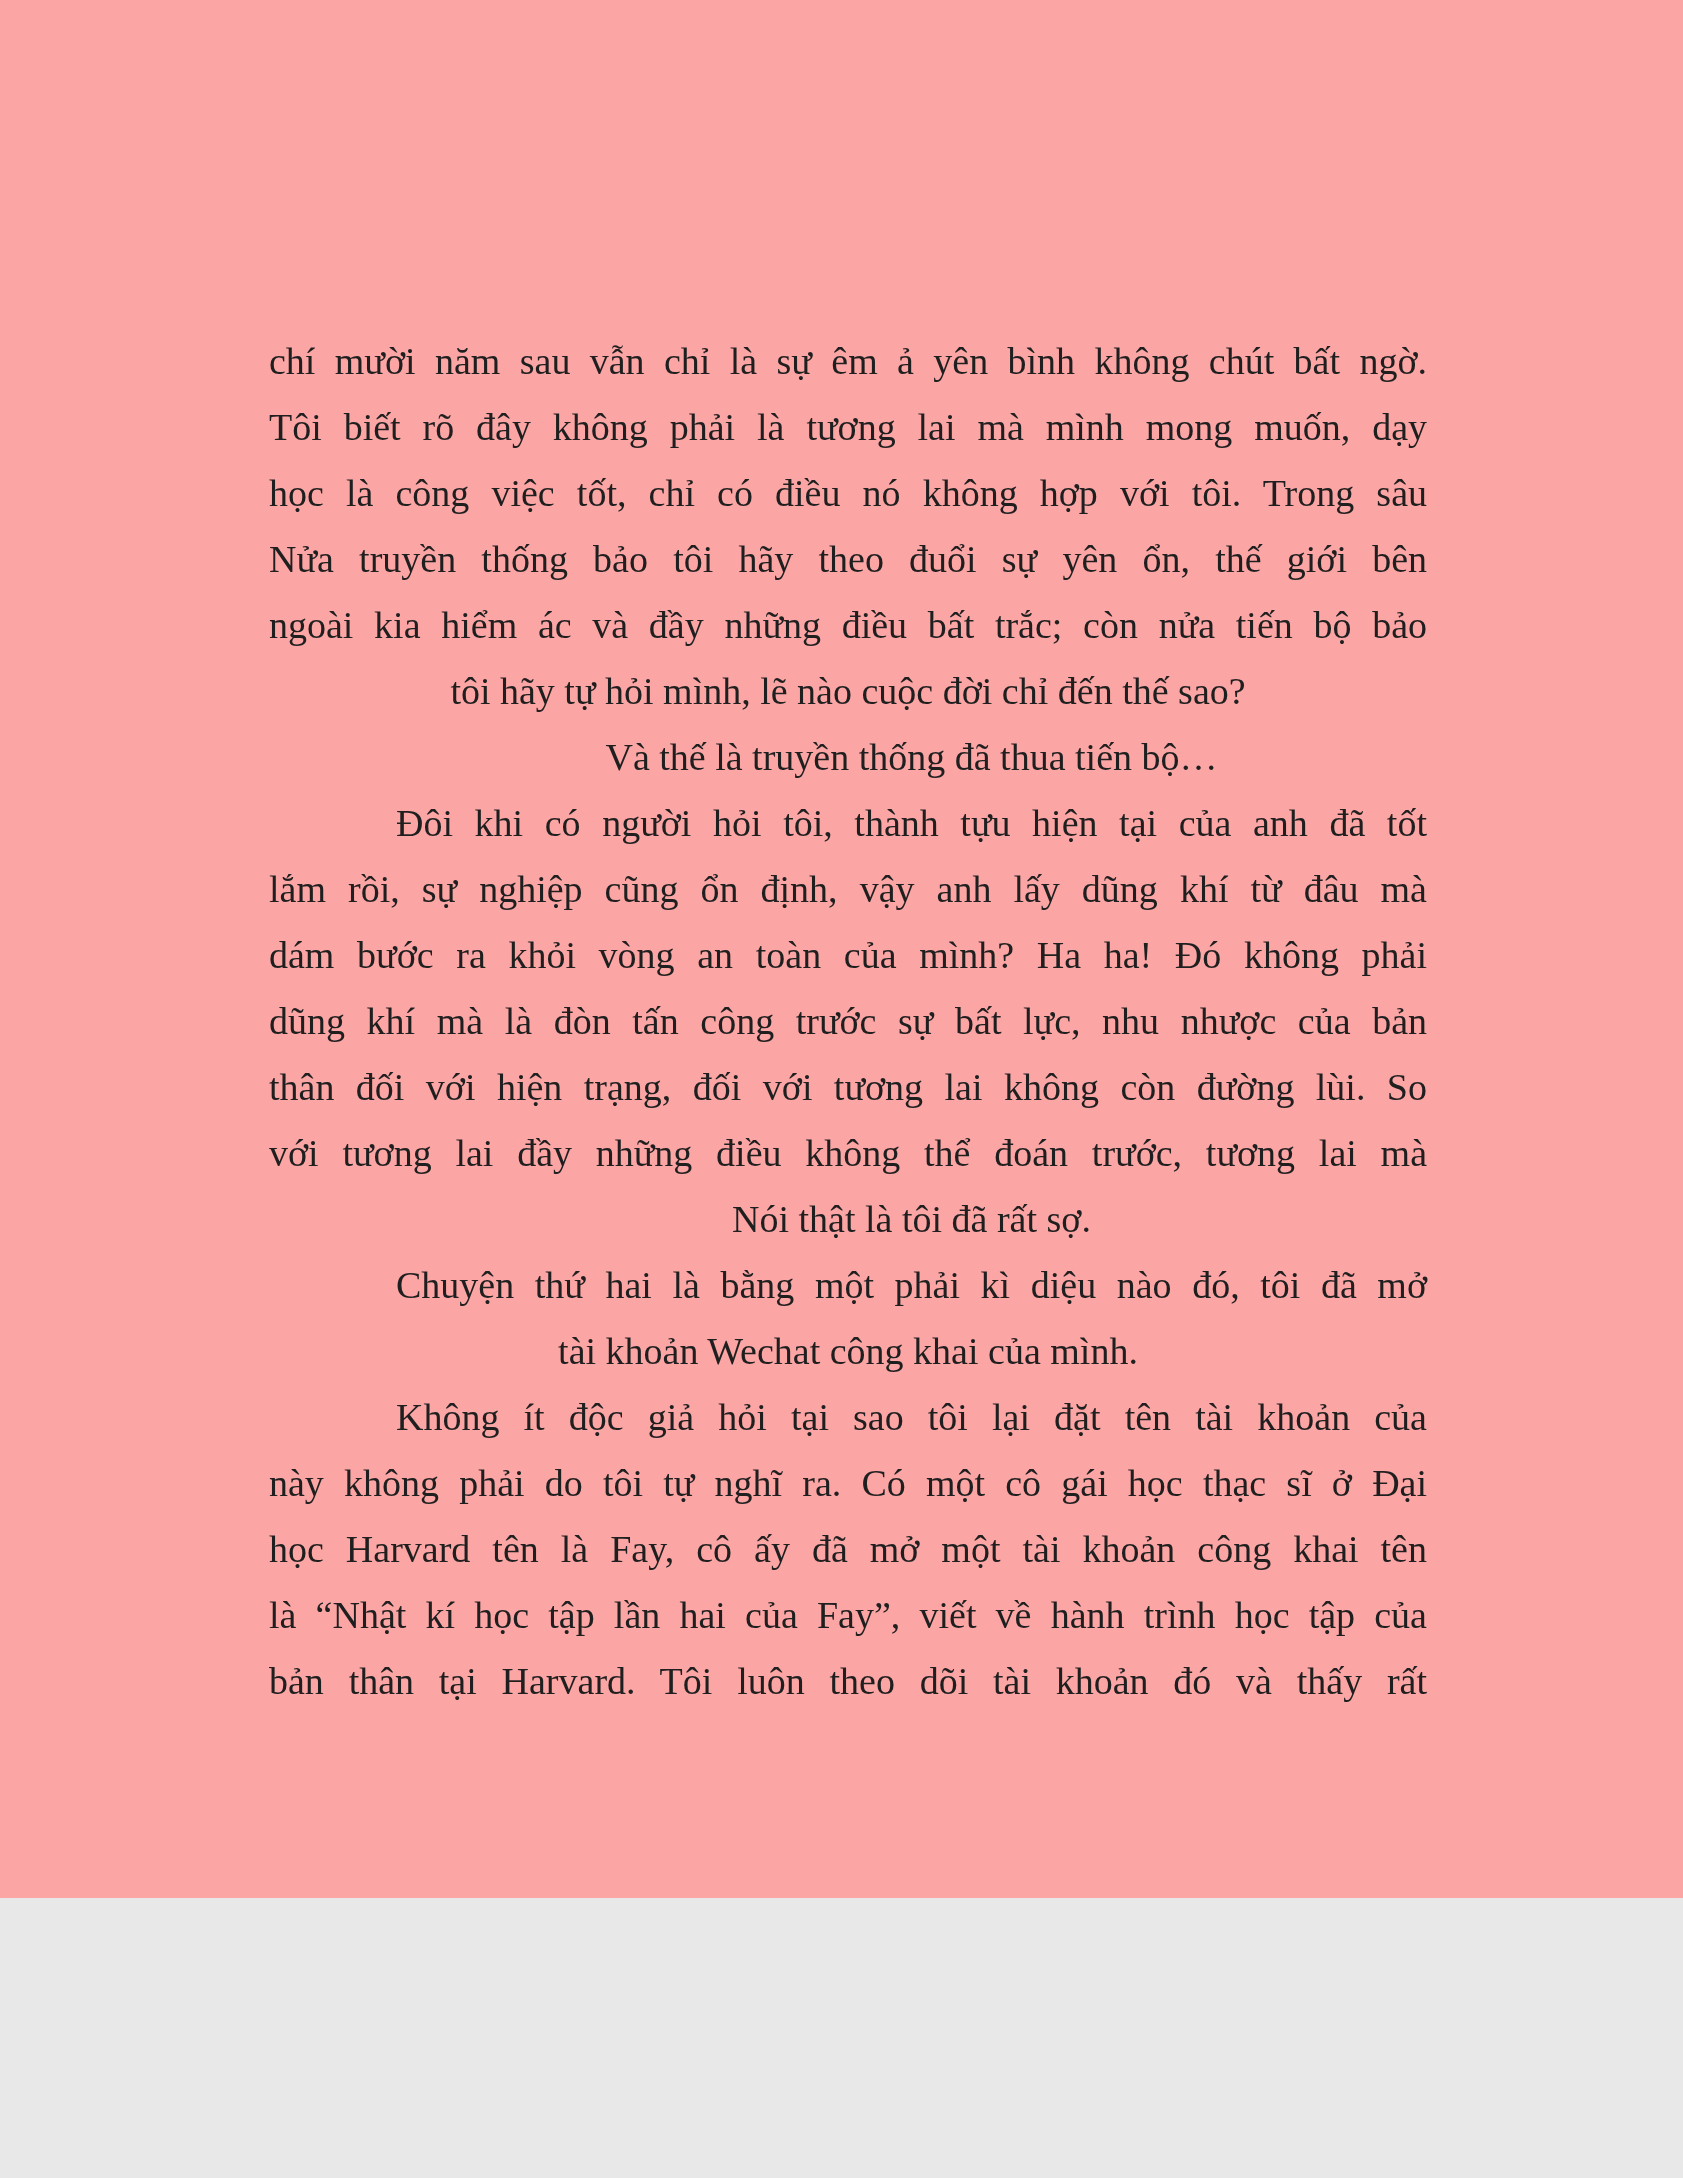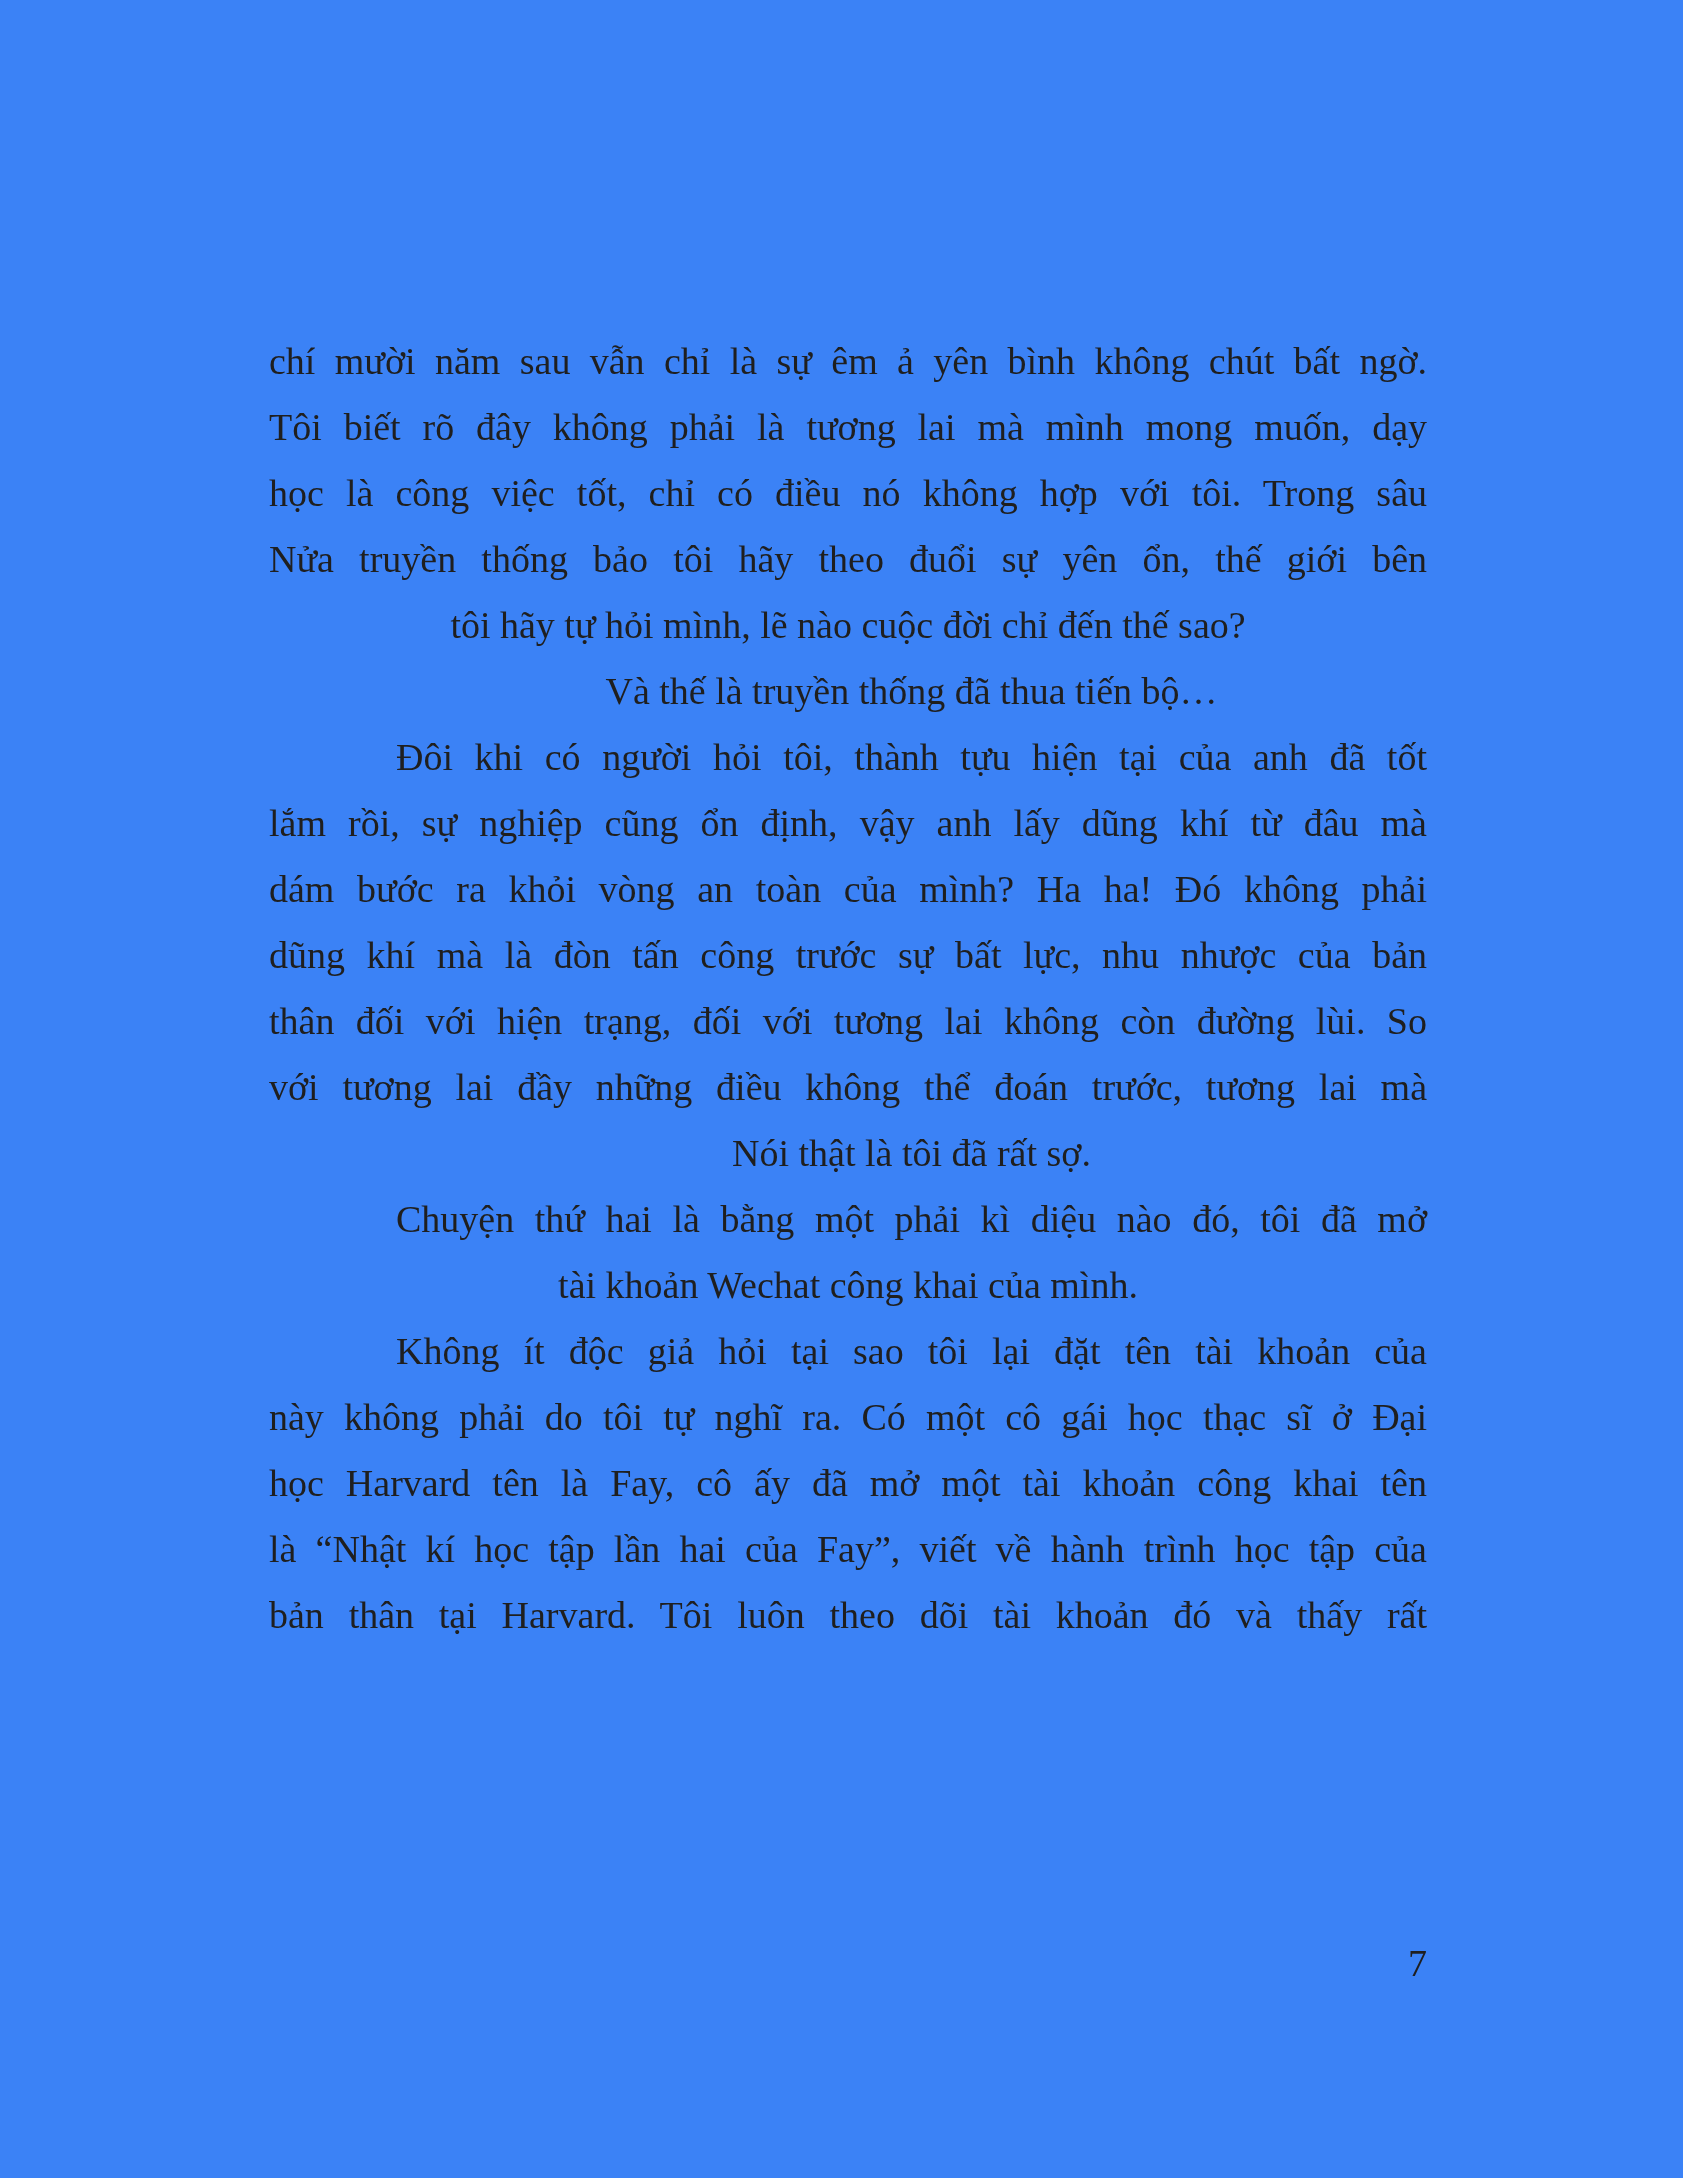--- a/index.html
+++ b/index.html
@@ -3,22 +3,22 @@
 <meta charset="utf-8">
 <style>
   html, body {
     margin: 0;
     padding: 0;
     background: #e8e8e8;
   }
   .page {
     position: relative;
     width: 1683px;
-    height: 2178px;
-    background: #3b82f6;
+    height: 1898px;
+    background: #fca5a5;
     overflow: hidden;
     font-family: "Liberation Serif", "DejaVu Serif", serif;
   }
   .textblock {
     position: absolute;
     left: 269px;
     top: 328px;
     width: 1158px;
     font-size: 38px;
     line-height: 66px;
@@ -51,20 +51,21 @@
 </style>
 </head>
 <body>
 
 <div class="page">
   <div class="textblock">
     <div class="line j">chí mười năm sau vẫn chỉ là sự êm ả yên bình không chút bất ngờ.</div>
     <div class="line j">Tôi biết rõ đây không phải là tương lai mà mình mong muốn, dạy</div>
     <div class="line j">học là công việc tốt, chỉ có điều nó không hợp với tôi. Trong sâu</div>
     <div class="line j">Nửa truyền thống bảo tôi hãy theo đuổi sự yên ổn, thế giới bên</div>
+    <div class="line j">ngoài kia hiểm ác và đầy những điều bất trắc; còn nửa tiến bộ bảo</div>
     <div class="line left">tôi hãy tự hỏi mình, lẽ nào cuộc đời chỉ đến thế sao?</div>
     <div class="line left indent">Và thế là truyền thống đã thua tiến bộ…</div>
     <div class="line j indent">Đôi khi có người hỏi tôi, thành tựu hiện tại của anh đã tốt</div>
     <div class="line j">lắm rồi, sự nghiệp cũng ổn định, vậy anh lấy dũng khí từ đâu mà</div>
     <div class="line j">dám bước ra khỏi vòng an toàn của mình? Ha ha! Đó không phải</div>
     <div class="line j">dũng khí mà là đòn tấn công trước sự bất lực, nhu nhược của bản</div>
     <div class="line j">thân đối với hiện trạng, đối với tương lai không còn đường lùi. So</div>
     <div class="line j">với tương lai đầy những điều không thể đoán trước, tương lai mà</div>
     <div class="line left indent">Nói thật là tôi đã rất sợ.</div>
     <div class="line j indent">Chuyện thứ hai là bằng một phải kì diệu nào đó, tôi đã mở</div>

